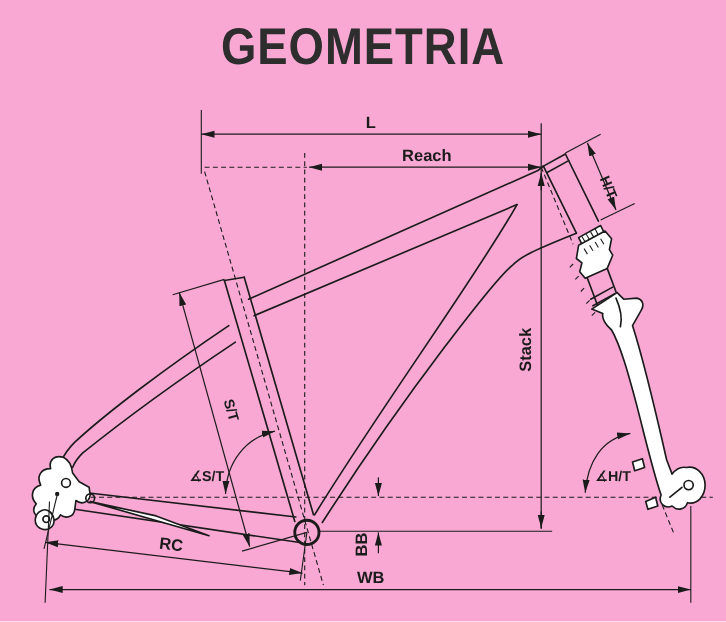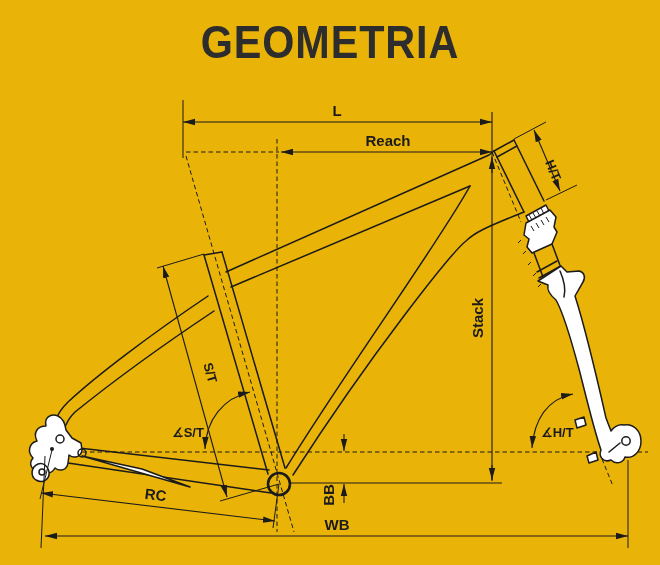--- a/index.html
+++ b/index.html
@@ -1,19 +1,19 @@
 <!DOCTYPE html>
 <html><head>
 <meta charset="utf-8">
 <style>
   html,body{margin:0;padding:0;background:#ffffff;}
   .stage{
     position:relative;
     width:660px;height:565px;
-    background:#eab308;
+    background:#f9a8d4;
     font-family:"Liberation Sans","DejaVu Sans",sans-serif;
     overflow:hidden;
   }
   .title{
     position:absolute;top:16px;left:50%;
     transform:translateX(-50%) scaleX(0.88);
     transform-origin:center top;
     margin:0;
     font-size:47px;line-height:1.1;font-weight:bold;
     letter-spacing:1px;color:#2d2d2d;white-space:nowrap;

